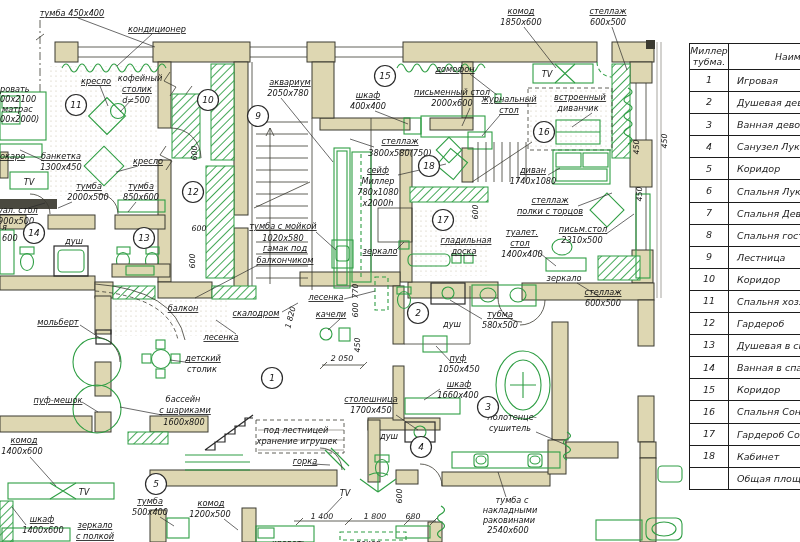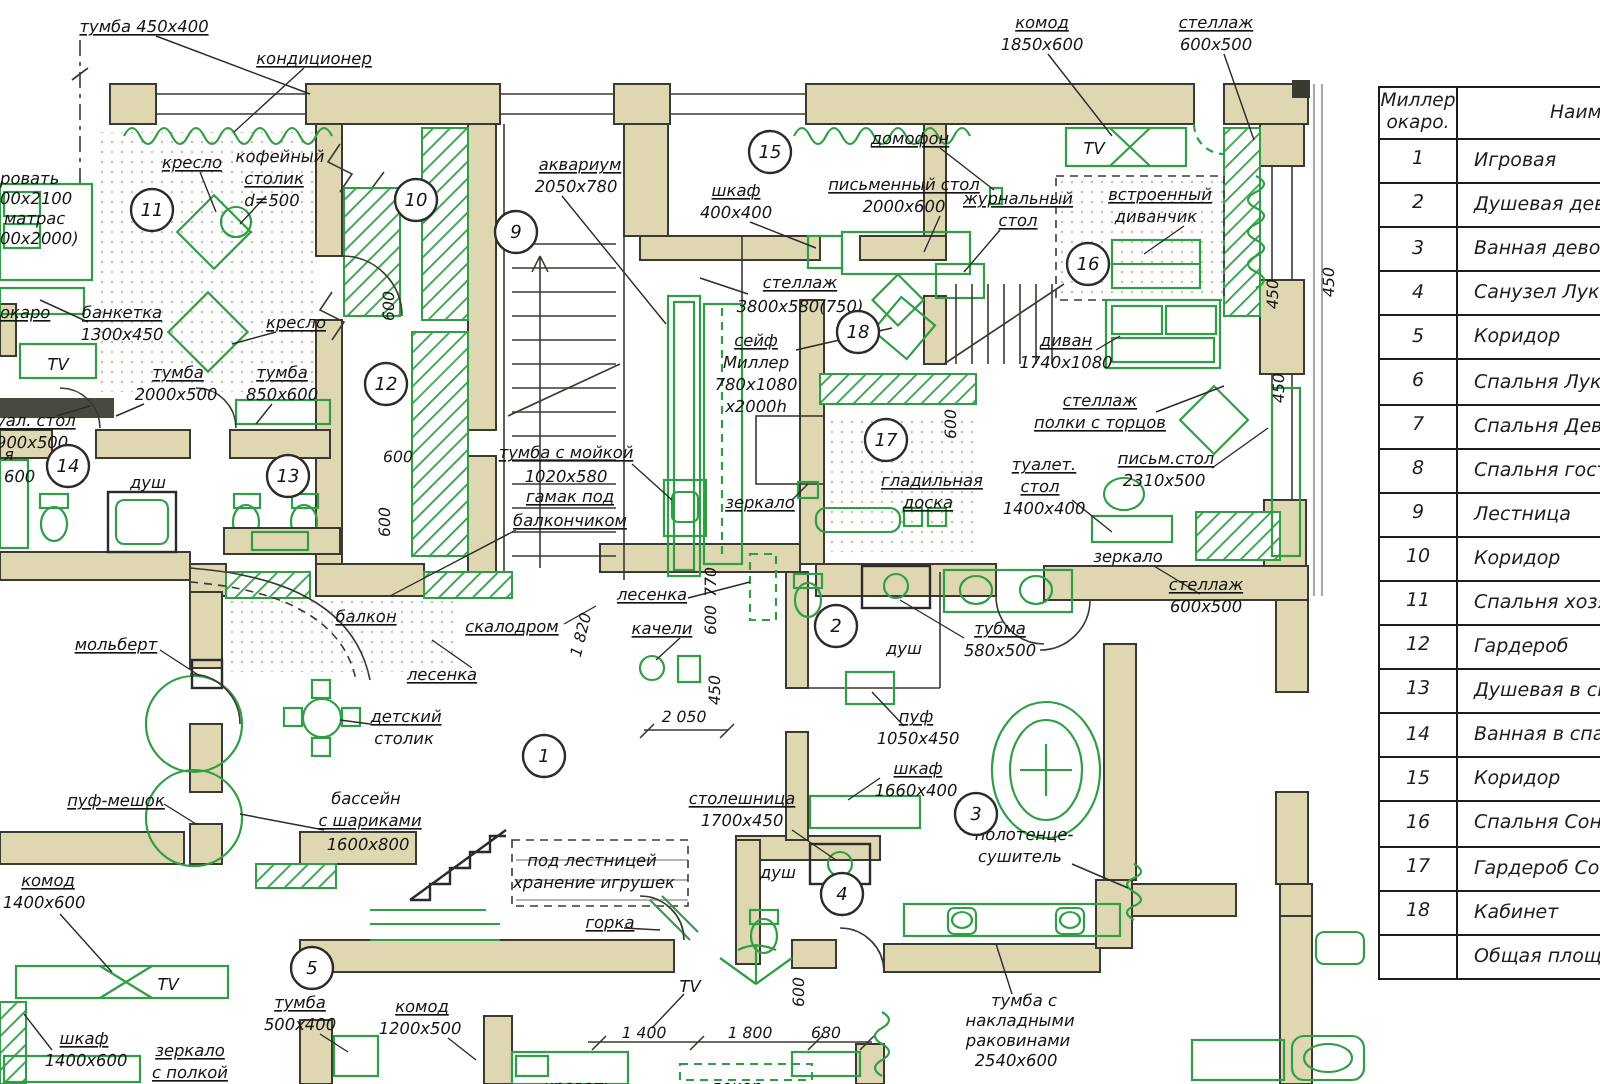--- a/index.html
+++ b/index.html
@@ -473,21 +473,21 @@
           <circle class="cir" cx="429" cy="166" r="10.5"></circle>
           <text class="rn" x="429" y="169">18</text>
         </g>
   </g>
 </svg>
 
 <div class="rooms-table">
   <div class="tr thead">
     <div class="c1">
       <div>Миллер</div>
-          <div>окаро.</div>
+          <div>тубма.</div>
     </div>
     <div class="c2">
           <span>Наименование</span>
         </div>
   </div>
   <div class="tr">
         <div class="c1">1</div>
         <div class="c2">Игровая</div>
       </div>
   <div class="tr">

